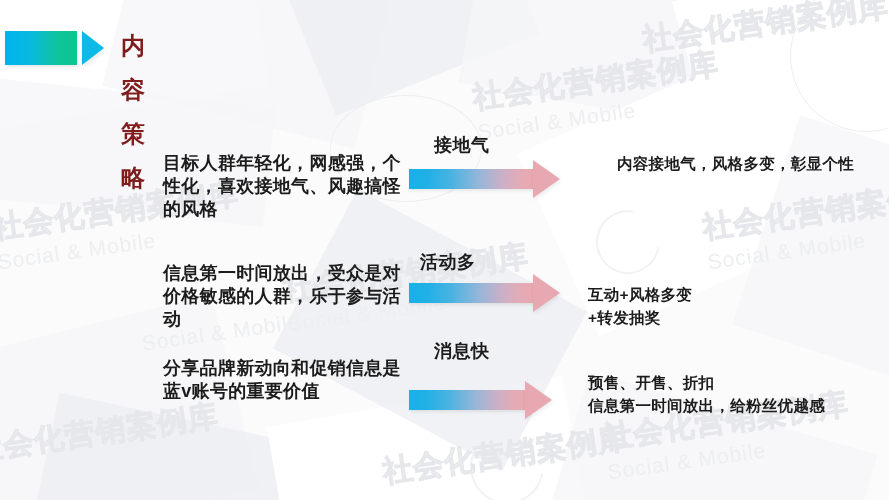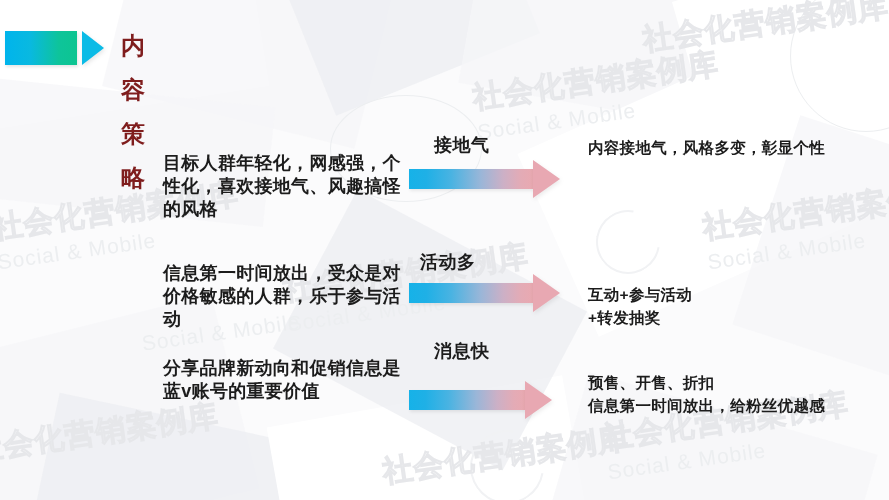--- a/index.html
+++ b/index.html
@@ -227,33 +227,33 @@
 
   <div class="row" style="top:0;">
     <div class="cell-left" style="top:152px;">目标人群年轻化，网感强，个性化，喜欢接地气、风趣搞怪的风格</div>
 
     <div class="arrow-label" style="left:434px; top:133px;">接地气</div>
     <div class="arrow-wrap" style="left:409px; top:169px;">
       <div class="arrow-shaft" style="width:124px;"></div>
       <div class="arrow-head" style="left:124px;"></div>
     </div>
 
-    <div class="cell-right" style="top:136px;">内容接地气，风格多变，彰显个性</div>
+    <div class="cell-right" style="top:152px;margin-left:29px;">内容接地气，风格多变，彰显个性</div>
   </div>
 
   <div class="row" style="top:0;">
     <div class="cell-left" style="top:262px;">信息第一时间放出，受众是对价格敏感的人群，乐于参与活动</div>
 
     <div class="arrow-label" style="left:420px; top:250px;">活动多</div>
     <div class="arrow-wrap" style="left:409px; top:283px;">
       <div class="arrow-shaft" style="width:124px;"></div>
       <div class="arrow-head" style="left:124px;"></div>
     </div>
 
-    <div class="cell-right" style="top:283px; white-space:pre-line;">互动+参与活动
+    <div class="cell-right" style="top:283px; white-space:pre-line;">互动+风格多变
 +转发抽奖</div>
   </div>
 
   <div class="row" style="top:0;">
     <div class="cell-left" style="top:357px; width:250px;">分享品牌新动向和促销信息是蓝v账号的重要价值</div>
 
     <div class="arrow-label" style="left:434px; top:339px;">消息快</div>
     <div class="arrow-wrap" style="left:409px; top:390px;">
       <div class="arrow-shaft" style="width:116px;"></div>
       <div class="arrow-head" style="left:116px;"></div>

